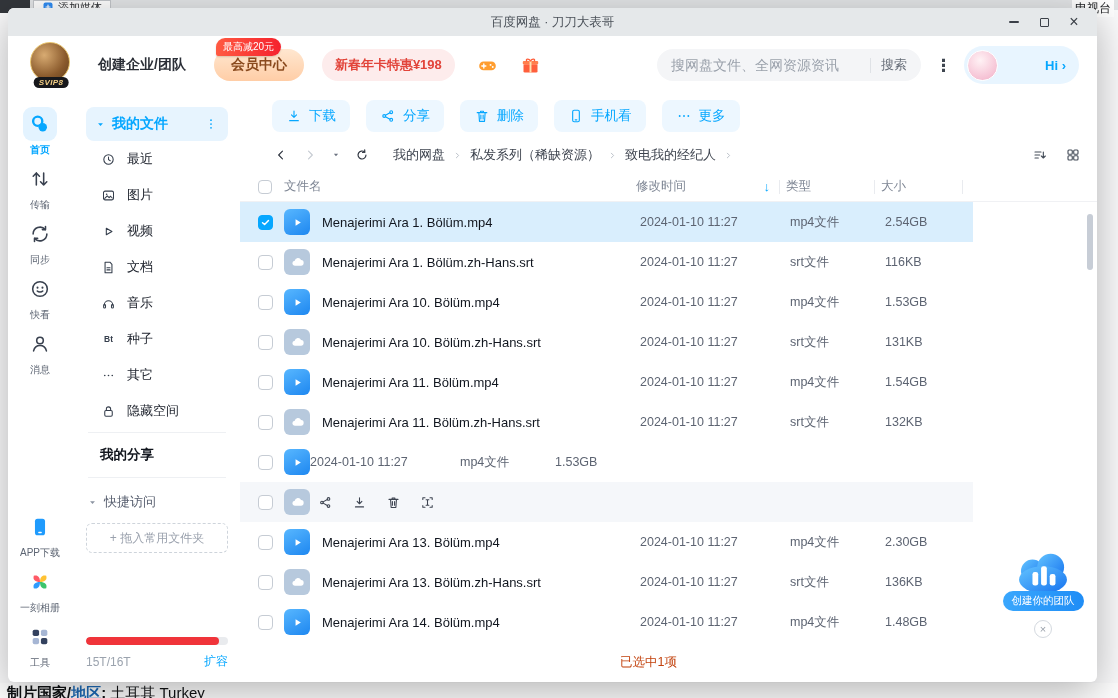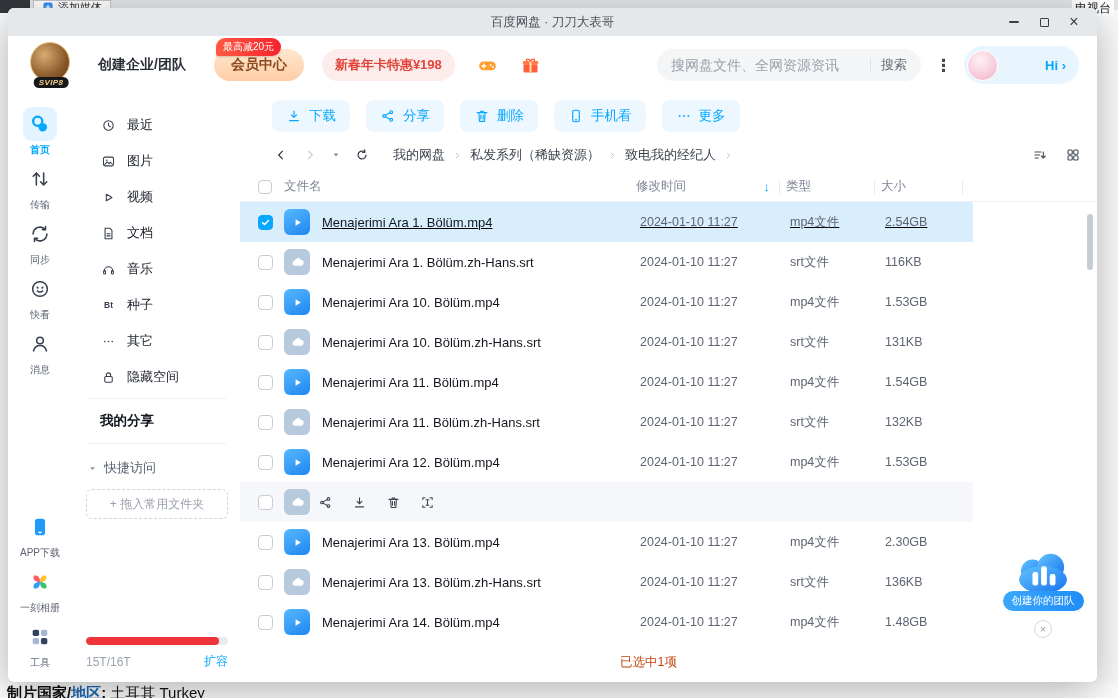--- a/index.html
+++ b/index.html
@@ -99,21 +99,21 @@
   .h-name { width:352px; margin-left:12px; }
   .h-time,.h-type,.h-size { position:relative; }
   .h-time { width:150px; display:flex; align-items:center; justify-content:space-between; padding-right:16px; }
   .h-type { width:95px; }
   .h-size { width:88px; }
   .h-time::after,.h-type::after,.h-size::after { content:''; position:absolute; right:6px; top:50%; transform:translateY(-50%); width:1px; height:14px; background:#e9ebef; }
   .sort-arrow { color:var(--accent); font-weight:bold; font-size:13px; }
 
   .rows { flex:1; overflow:hidden; }
   .frow { height:40px; display:flex; align-items:center; padding-left:18px; margin-right:124px; }
-  .frow.selected { background:#d9eefd;text-decoration:underline; }
+  .frow.selected { background:#d9eefd; }
   .frow.hovered { background:#f5f7fa; }
   .cb { width:15px; height:15px; border:1px solid #c6ccd4; border-radius:4px; background:#fff; display:flex; align-items:center; justify-content:center; flex:0 0 15px; cursor:pointer; }
   .cb.checked { background:var(--accent); border-color:var(--accent); }
   .cb svg { width:11px; height:11px; }
   .thead .cb { width:14px; height:14px; flex:0 0 14px; }
   .ficon { width:26px; height:26px; border-radius:6px; margin-left:11px; display:flex; align-items:center; justify-content:center; font-size:17px; flex:0 0 26px; }
   .ficon.mp4 { background:linear-gradient(150deg,#58b7ff,#1e87f0); }
   .ficon.srt { background:#b7c9dd; }
   .c-name { width:318px; margin-left:12px; font-size:13px; color:#11161f; white-space:nowrap; overflow:hidden; text-overflow:ellipsis; }
   .c-time { width:150px; font-size:12.5px; color:#5d6472; }
@@ -282,20 +282,35 @@
               <rect x="13" y="4" width="7" height="7" rx="2" fill="#a6b6d4" stroke="none"></rect>
               <rect x="4" y="13" width="7" height="7" rx="2" fill="#a6b6d4" stroke="none"></rect>
               <rect x="13" y="13" width="7" height="7" rx="2" fill="#33415e" stroke="none"></rect>
             </svg>
           </span>
           <span class="rail-lbl">工具</span>
         </div>
       </div>
 
     <div class="nav">
+      <div class="myfiles">
+        <span class="caret icn" id="mf-caret">
+            <svg viewBox="0 0 24 24" fill="none" stroke="currentColor" stroke-width="1.7" stroke-linecap="round" stroke-linejoin="round">
+              <path d="M5.5 8.5L12 16 18.5 8.5z" fill="currentColor" stroke="none"></path>
+            </svg>
+          </span>
+        <span>我的文件</span>
+        <span class="mf-kebab icn" id="mf-kebab">
+            <svg viewBox="0 0 24 24" fill="none" stroke="currentColor" stroke-width="1.7" stroke-linecap="round" stroke-linejoin="round">
+              <circle cx="12" cy="5.5" r="1.5" fill="currentColor" stroke="none"></circle>
+              <circle cx="12" cy="12" r="1.5" fill="currentColor" stroke="none"></circle>
+              <circle cx="12" cy="18.5" r="1.5" fill="currentColor" stroke="none"></circle>
+            </svg>
+          </span>
+      </div>
       <div id="nav-items" style="display:flex;flex-direction:column;">
           <div class="nav-item">
             <span class="nav-ico icn">
               <svg viewBox="0 0 24 24" fill="none" stroke="currentColor" stroke-width="1.7" stroke-linecap="round" stroke-linejoin="round">
                 <circle cx="12" cy="12" r="7.5"></circle>
                 <path d="M12 8v4.2l2.8 1.8"></path>
               </svg>
             </span>
             <span class="nav-lbl">最近</span>
           </div>
@@ -587,21 +602,20 @@
             <span class="c-type">srt文件</span>
             <span class="c-size">132KB</span>
           </div>
           <div class="frow">
             <span class="cb"></span>
             <span class="ficon mp4 icn">
               <svg viewBox="0 0 24 24" fill="none" stroke="currentColor" stroke-width="1.7" stroke-linecap="round" stroke-linejoin="round">
                 <path d="M9.3 7.3l7.4 4.7-7.4 4.7z" fill="#fff" stroke="none"></path>
               </svg>
             </span>
-            <span class="c-name">Menajerimi Ara 12. Bölüm.mp4</span>
             <span class="c-time">2024-01-10 11:27</span>
             <span class="c-type">mp4文件</span>
             <span class="c-size">1.53GB</span>
           </div>
           <div class="frow hovered">
             <span class="cb"></span>
             <span class="ficon srt icn">
               <svg viewBox="0 0 24 24" fill="none" stroke="currentColor" stroke-width="1.7" stroke-linecap="round" stroke-linejoin="round">
                 <path d="M8.2 16.5a3.4 3.4 0 0 1-.1-6.8 4.6 4.6 0 0 1 8.9-1.1 3.7 3.7 0 0 1-.5 7.9z" fill="#fff" stroke="none"></path>
               </svg>

